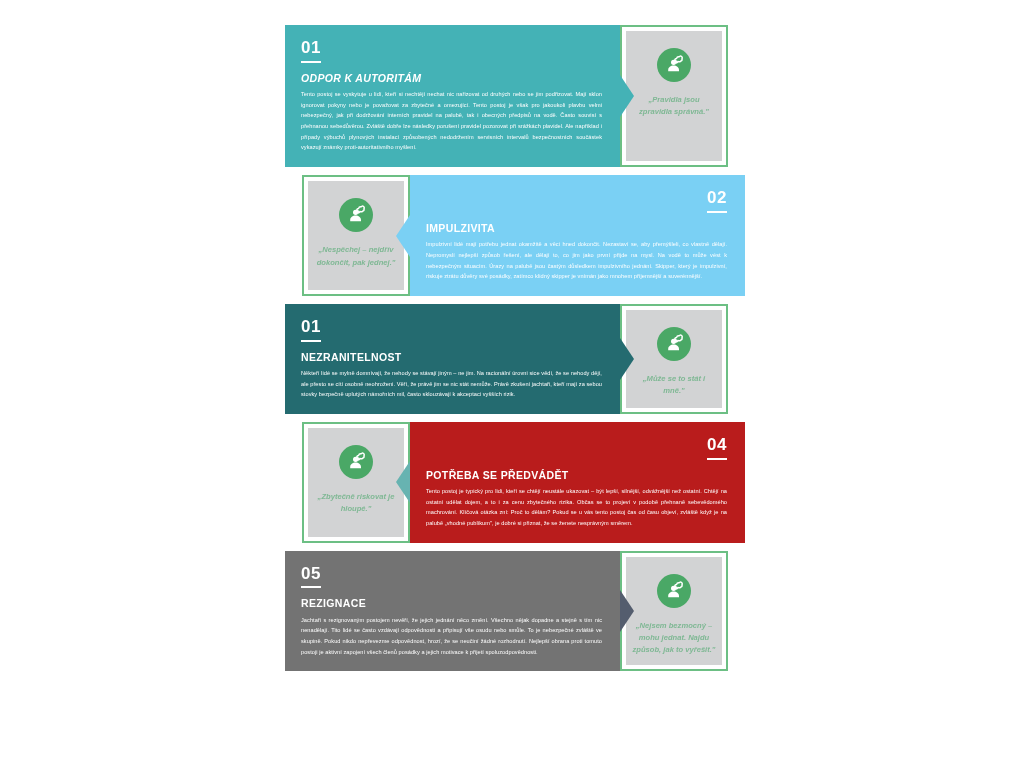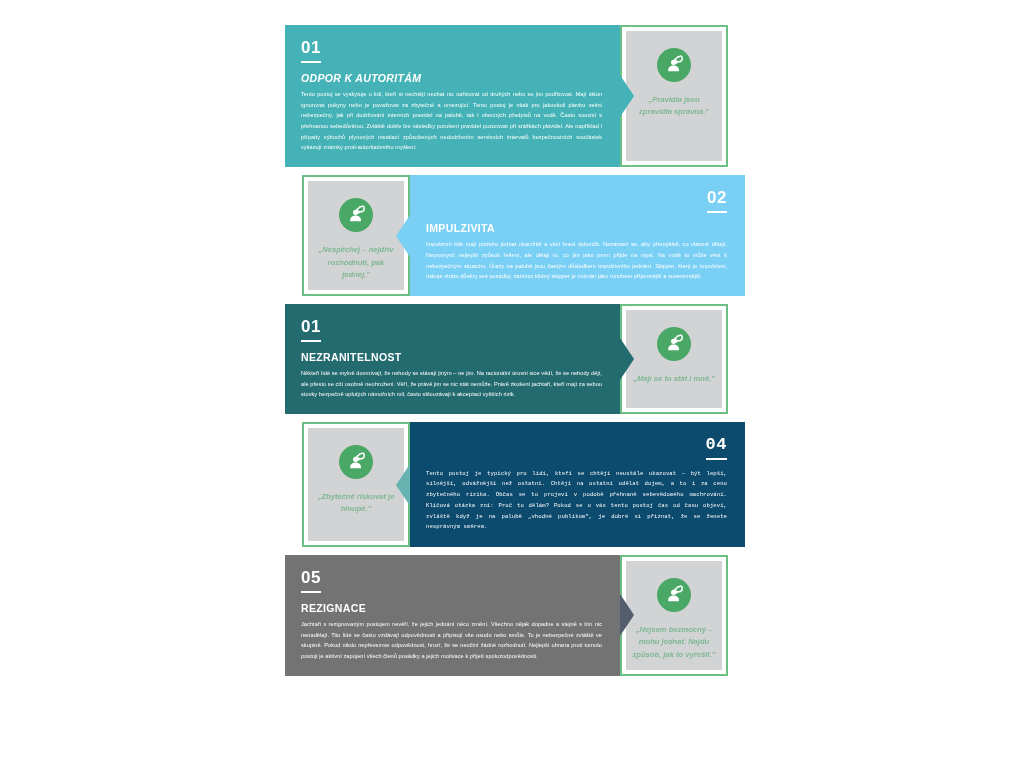--- a/index.html
+++ b/index.html
@@ -174,50 +174,51 @@
         </div>
         <div class="quote-card" style="border-color: rgb(108, 191, 132);">
           <div class="quote-inner" style="background: rgb(210, 211, 212);">
             <div class="avatar" style="background: rgb(74, 168, 102);">
               <svg width="24" height="24" viewBox="0 0 24 24" aria-hidden="true">
                 <path fill="#ffffff" d="M11.6 12.6c-2.9 0-5.4 1.9-5.4 4.3v1.4h10.8v-1.4c0-2.4-2.5-4.3-5.4-4.3z"></path>
                 <circle fill="#ffffff" cx="11.6" cy="9.3" r="2.6"></circle>
                 <path fill="none" stroke="#ffffff" stroke-width="1.5" stroke-linejoin="round" d="M12.9 7.4c-.2-1 .6-2 1.7-2 .3-1 1.3-1.7 2.4-1.5.5-.8 1.6-1.1 2.4-.5.9.5 1.1 1.7.5 2.5.5.9-.1 2.1-1.2 2.2-.4.8-1.5 1-2.2.4l-1.9 1.4.2-1.7c-1 .1-1.8-.7-1.9-1.6z"></path>
               </svg>
             </div>
-            <div class="quote-text" style="color: rgb(127, 184, 148);">„Nespěchej – nejdřív rozhodnutí, pak jednej."</div>
+            <div class="quote-text" style="color: rgb(127, 184, 148);">„Nespěchej – nejdřív dokončit, pak jednej."</div>
           </div>
         </div>
       </div>
       <div class="gap"></div>
       <div class="row">
         <div class="panel" style="background: rgb(36, 107, 112); color: rgb(36, 107, 112);">
           <span class="nub"></span>
           <div class="num-wrap"><span class="num" style="color: rgb(255, 255, 255);">01</span></div>
           <div class="head" style="color: rgb(255, 255, 255);">NEZRANITELNOST</div>
           <div class="body" style="color: rgb(255, 255, 255);">Někteří lidé se mylně domnívají, že nehody se stávají jiným – ne jim. Na racionální úrovni sice vědí, že se nehody dějí, ale přesto se cítí osobně neohroženi. Věří, že právě jim se nic stát nemůže. Právě zkušení jachtaři, kteří mají za sebou stovky bezpečně uplutých námořních mil, často sklouzávají k akceptaci vyšších rizik.</div>
         </div>
         <div class="quote-card" style="border-color: rgb(108, 191, 132);">
           <div class="quote-inner" style="background: rgb(210, 211, 212);">
             <div class="avatar" style="background: rgb(74, 168, 102);">
               <svg width="24" height="24" viewBox="0 0 24 24" aria-hidden="true">
                 <path fill="#ffffff" d="M11.6 12.6c-2.9 0-5.4 1.9-5.4 4.3v1.4h10.8v-1.4c0-2.4-2.5-4.3-5.4-4.3z"></path>
                 <circle fill="#ffffff" cx="11.6" cy="9.3" r="2.6"></circle>
                 <path fill="none" stroke="#ffffff" stroke-width="1.5" stroke-linejoin="round" d="M12.9 7.4c-.2-1 .6-2 1.7-2 .3-1 1.3-1.7 2.4-1.5.5-.8 1.6-1.1 2.4-.5.9.5 1.1 1.7.5 2.5.5.9-.1 2.1-1.2 2.2-.4.8-1.5 1-2.2.4l-1.9 1.4.2-1.7c-1 .1-1.8-.7-1.9-1.6z"></path>
               </svg>
             </div>
-            <div class="quote-text" style="color: rgb(127, 184, 148);">„Mají se to stát i mně."</div>
+            <div class="quote-text" style="color: rgb(127, 184, 148);">„Může se to stát i mně."</div>
           </div>
         </div>
       </div>
       <div class="gap"></div>
       <div class="row reverse">
-        <div class="panel" style="background: #0c4a6e; color: rgb(103, 179, 177); font-family: Liberation Mono, monospace;">
+        <div class="panel" style="background: #b91c1c; color: rgb(103, 179, 177);">
           <span class="nub"></span>
           <div class="num-wrap right"><span class="num" style="color: rgb(255, 255, 255);">04</span></div>
+          <div class="head" style="color: rgb(255, 255, 255);">POTŘEBA SE PŘEDVÁDĚT</div>
           <div class="body" style="color: rgb(255, 255, 255);">Tento postoj je typický pro lidi, kteří se chtějí neustále ukazovat – být lepší, silnější, odvážnější než ostatní. Chtějí na ostatní udělat dojem, a to i za cenu zbytečného rizika. Občas se to projeví v podobě přehnaně sebevědomého machrování. Klíčová otázka zní: Proč to dělám? Pokud se u vás tento postoj čas od času objeví, zvláště když je na palubě „vhodné publikum", je dobré si přiznat, že se ženete nesprávným směrem.</div>
         </div>
         <div class="quote-card" style="border-color: rgb(108, 191, 132);">
           <div class="quote-inner" style="background: rgb(210, 211, 212);">
             <div class="avatar" style="background: rgb(74, 168, 102);">
               <svg width="24" height="24" viewBox="0 0 24 24" aria-hidden="true">
                 <path fill="#ffffff" d="M11.6 12.6c-2.9 0-5.4 1.9-5.4 4.3v1.4h10.8v-1.4c0-2.4-2.5-4.3-5.4-4.3z"></path>
                 <circle fill="#ffffff" cx="11.6" cy="9.3" r="2.6"></circle>
                 <path fill="none" stroke="#ffffff" stroke-width="1.5" stroke-linejoin="round" d="M12.9 7.4c-.2-1 .6-2 1.7-2 .3-1 1.3-1.7 2.4-1.5.5-.8 1.6-1.1 2.4-.5.9.5 1.1 1.7.5 2.5.5.9-.1 2.1-1.2 2.2-.4.8-1.5 1-2.2.4l-1.9 1.4.2-1.7c-1 .1-1.8-.7-1.9-1.6z"></path>
               </svg>

